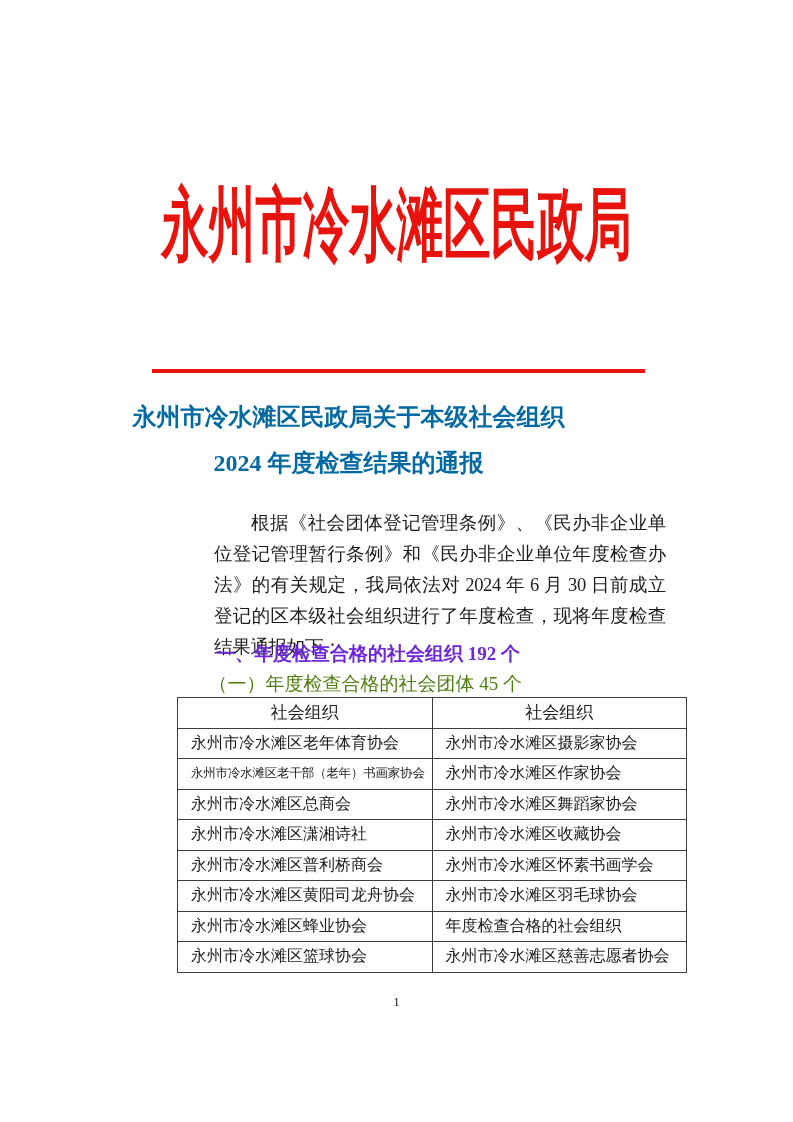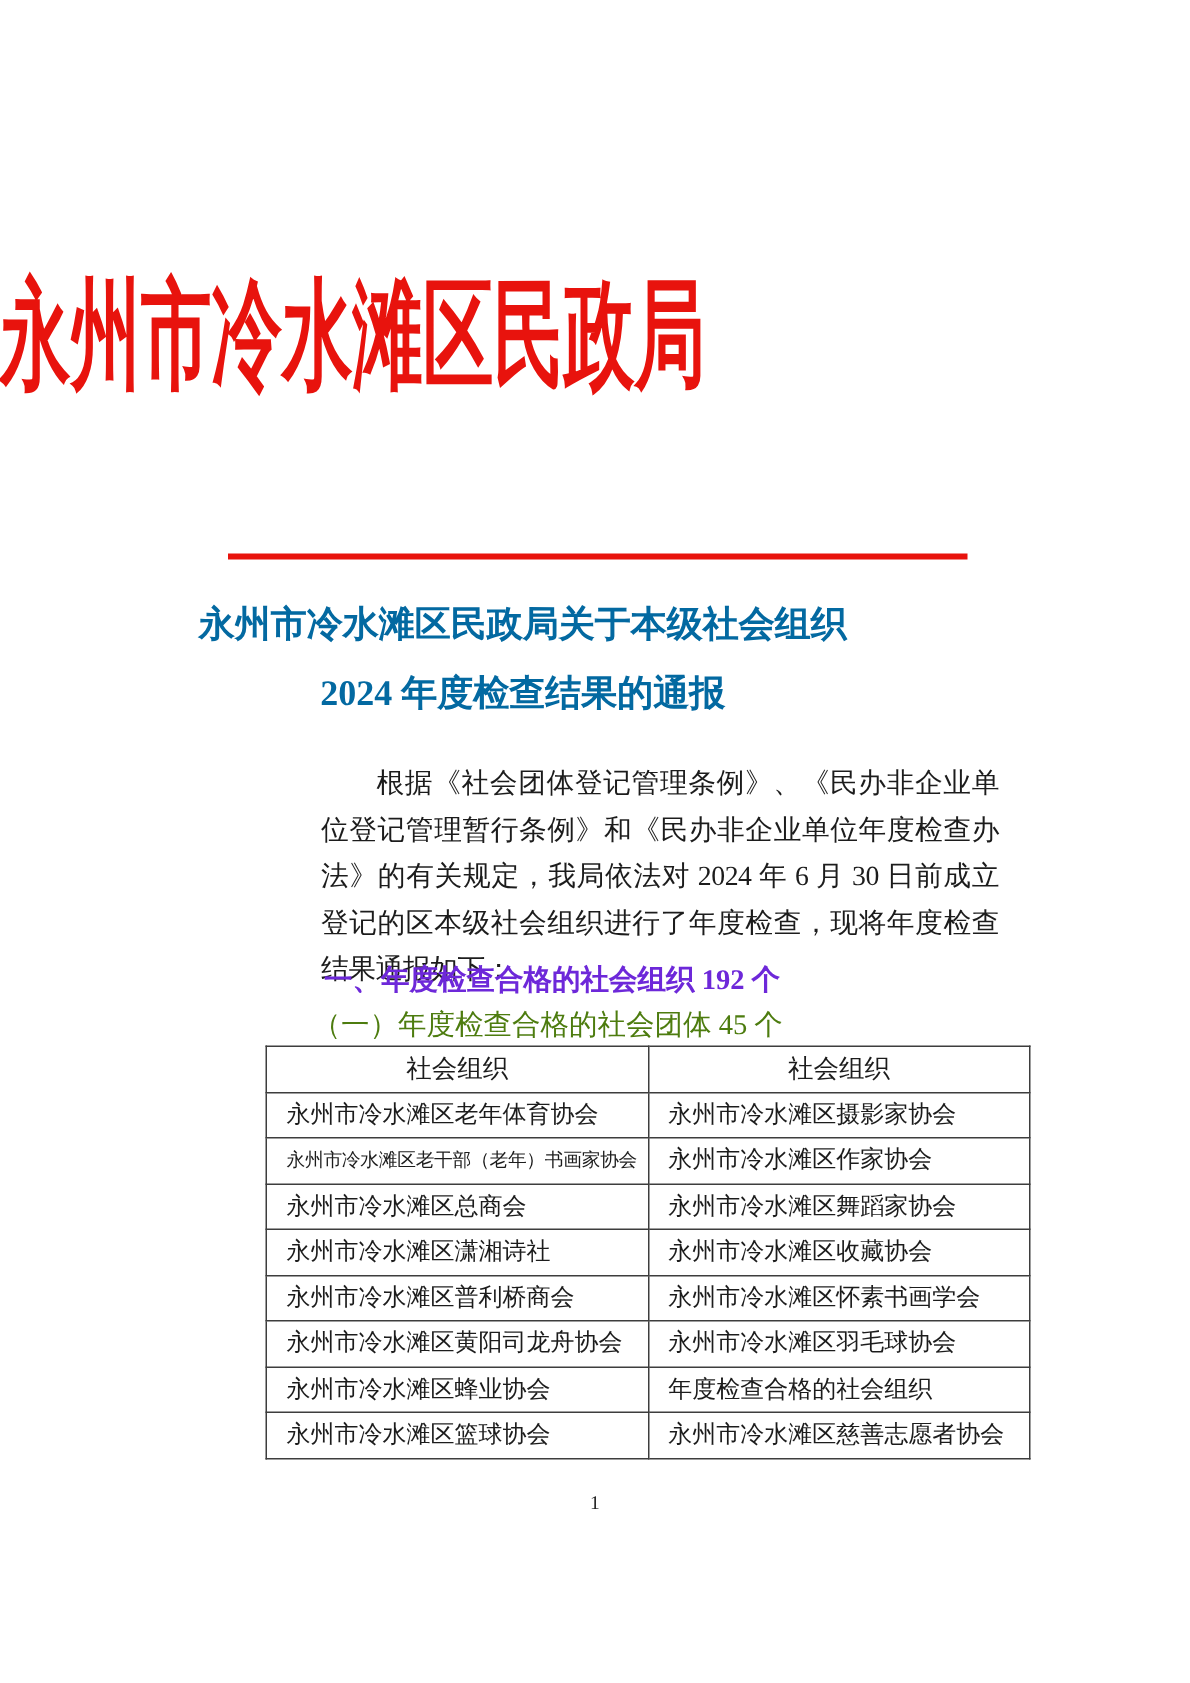--- a/index.html
+++ b/index.html
@@ -15,20 +15,21 @@
     margin: 0 auto;
   }
 
   
   .banner {
     position: absolute;
     top: 185px;
     left: 0;
     width: 793px;
     height: 80px;
+    text-align: center;
     white-space: nowrap;
   }
   .banner-text {
     display: inline-block;
     font-size: 47px;
     font-weight: bold;
     color: #e8130d;
     line-height: 80px;
     transform: scaleY(1.70);
     transform-origin: 50% 50%;

